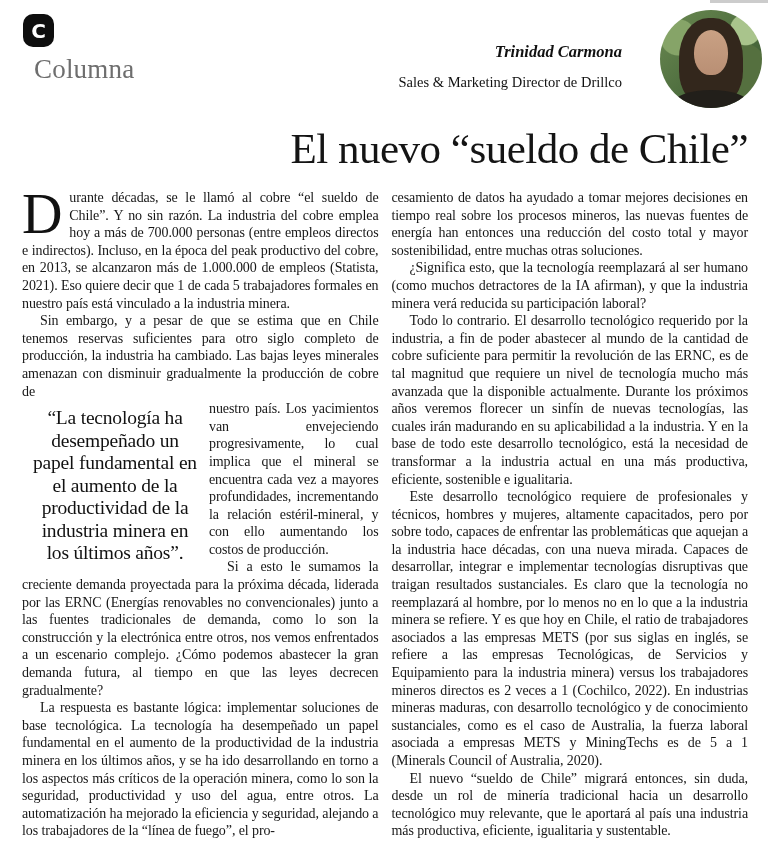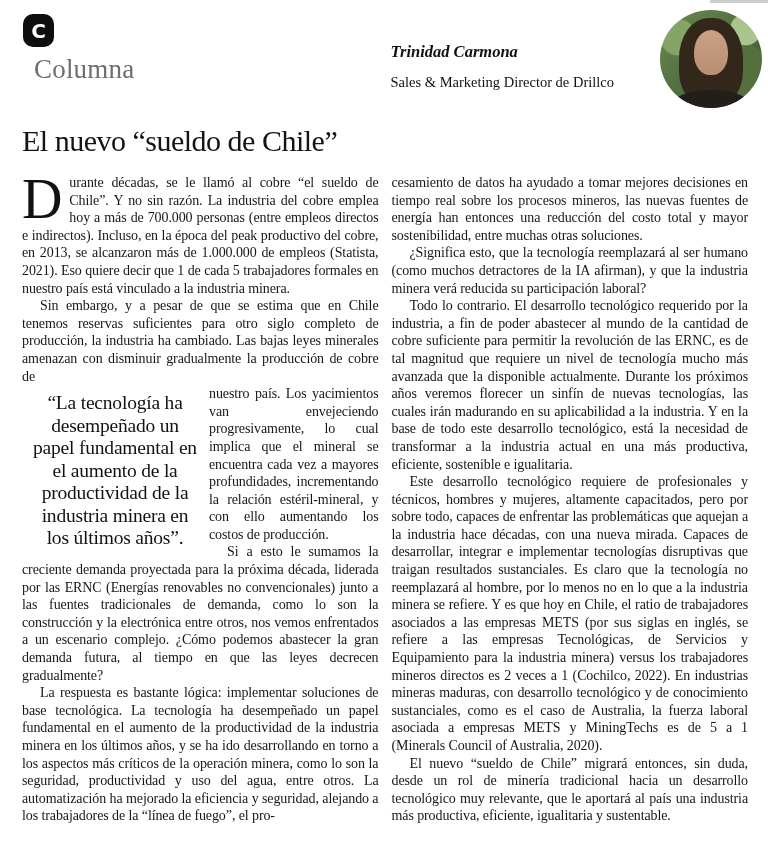--- a/index.html
+++ b/index.html
@@ -9,35 +9,35 @@
     font-family:"Liberation Serif", serif;color:#1a1a1a;
   }
   .edge-mark{position:absolute;top:0;right:0;width:58px;height:3px;background:#cccccc;}
   header{position:relative;height:94px;}
   .logo{
     position:absolute;left:1px;top:2px;width:31px;height:33px;background:#0e0e0e;
     border-radius:10px;display:flex;align-items:center;justify-content:center;
   }
   .logo span{color:#fff;font-family:"DejaVu Sans",sans-serif;font-weight:bold;font-size:20px;line-height:1;}
   .section-label{position:absolute;left:12px;top:42px;font-size:27px;color:#6e6e6e;letter-spacing:.2px;}
-  .byline{position:absolute;right:134px;top:30px;text-align:left;line-height:1.25;}
+  .byline{position:absolute;right:126px;top:30px;text-align:right;line-height:1.25;}
   .author{font-weight:bold;font-style:italic;font-size:16.5px;color:#111;}
   .role{font-size:14.5px;color:#111;margin-top:10px;}
   .photo{
     position:absolute;top:-2px;right:-14px;width:102px;height:98px;border-radius:50%;overflow:hidden;
     background:
       radial-gradient(circle at 18% 28%, #86a468 0 16%, rgba(0,0,0,0) 17%),
       radial-gradient(circle at 84% 20%, #a9c48c 0 13%, rgba(0,0,0,0) 14%),
       radial-gradient(circle at 78% 62%, #55703f 0 28%, rgba(0,0,0,0) 29%),
       linear-gradient(135deg,#6c8a52,#4a6a3c 60%,#3a5531);
   }
   .ph-hair{position:absolute;left:50%;top:8px;transform:translateX(-50%);width:64px;height:88px;background:#33271c;border-radius:46% 46% 40% 40%;}
   .ph-face{position:absolute;left:50%;top:20px;transform:translateX(-50%);width:34px;height:45px;background:linear-gradient(#c9a184,#b98f74);border-radius:50% 50% 46% 46%;}
   .ph-body{position:absolute;left:50%;bottom:-9px;transform:translateX(-50%);width:76px;height:27px;background:#221f1a;border-radius:50% 50% 0 0;}
-  .headline{font-size:30px;font-weight:normal;letter-spacing:-0.5px;text-align:left;margin:18px 0 16px;color:#141414;}
+  .headline{font-size:43px;font-weight:normal;letter-spacing:-0.5px;text-align:right;margin:18px 0 16px;color:#141414;}
   .columns{display:flex;gap:13px;}
   .col{flex:1;min-width:0;text-align:justify;font-size:14px;line-height:17.6px;letter-spacing:-0.1px;color:#161616;}
   .para{margin:0;}
   .indent{text-indent:18px;}
   .dropcap{float:left;font-size:56px;line-height:45px;padding:3px 7px 0 0;color:#111;}
   .pullquote{
     float:left;width:170px;margin:7px 9px 2px 8px;
     font-weight:normal;font-size:19.5px;line-height:22.5px;letter-spacing:-0.2px;
     text-align:center;text-indent:0;color:#111;
   }

